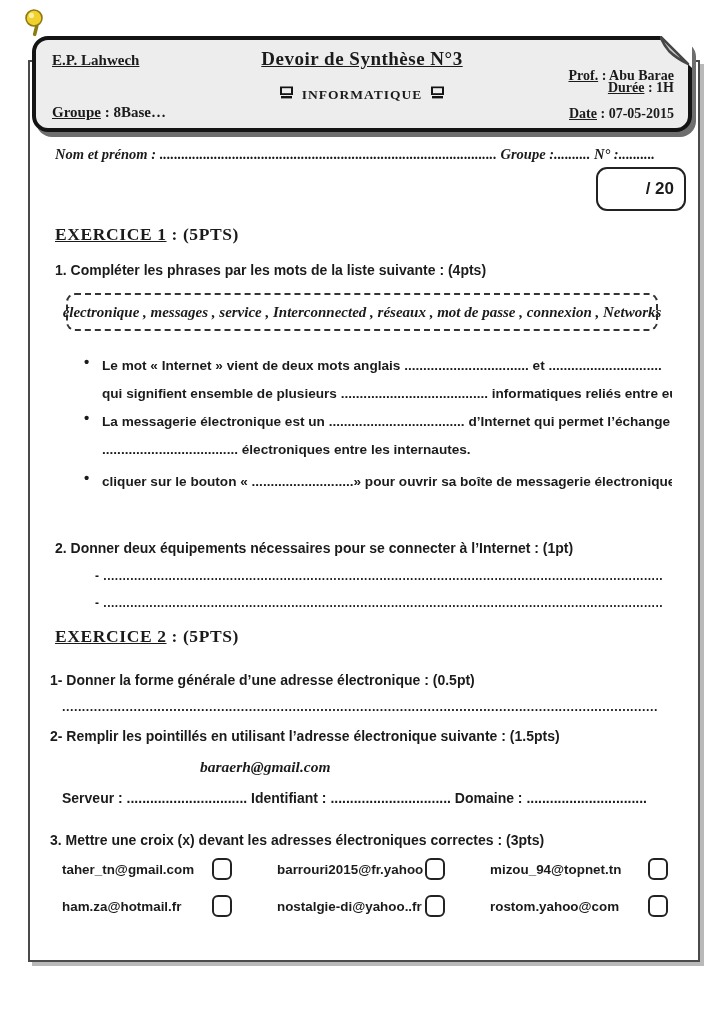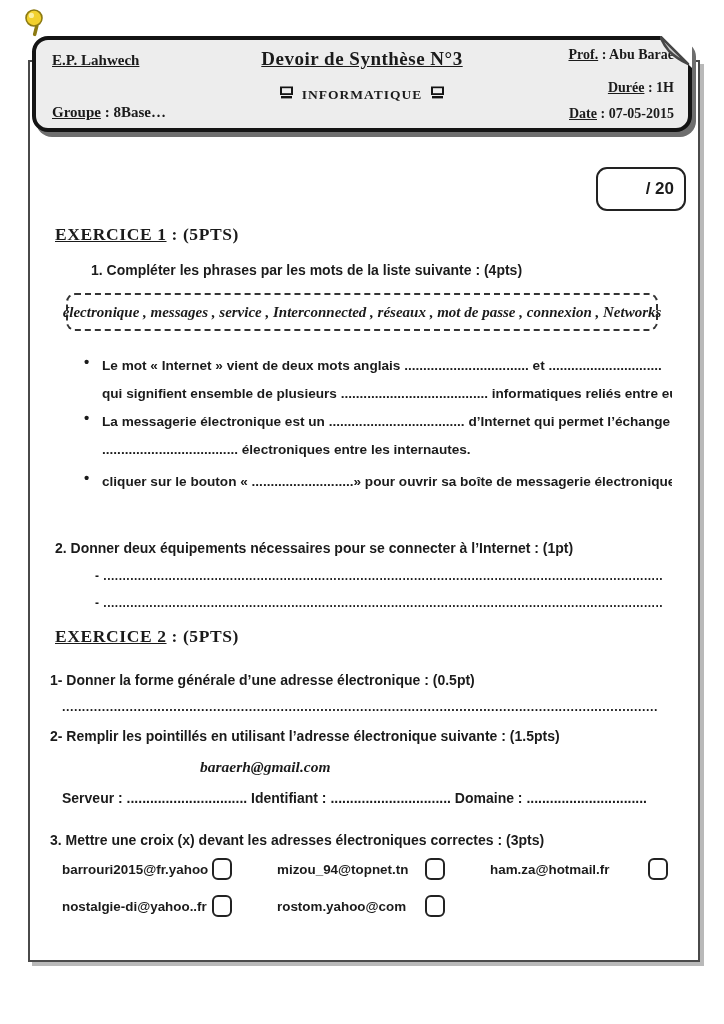--- a/index.html
+++ b/index.html
@@ -24,35 +24,35 @@
   .fold {
     position:absolute; top:-4px; right:-4px; width:32px; height:32px; z-index:4;
   }
   .hdr-serif { font-family:"Liberation Serif", serif; font-weight:bold; }
   .hdr-left1 { position:absolute; left:16px; top:12px; font-size:15px; }
   .hdr-left2 { position:absolute; left:16px; top:64px; font-size:15px; }
   .hdr-title { position:absolute; left:0; right:0; top:8px; text-align:center; font-size:19px; letter-spacing:0.5px; text-decoration:underline; }
   .hdr-subject { position:absolute; left:0; right:0; top:46px; text-align:center; font-size:13.5px; letter-spacing:1px;
                  display:flex; justify-content:center; align-items:center; gap:8px; }
   .hdr-r { position:absolute; right:14px; font-size:14px; text-align:right; }
-  .r1 { top:7px;text-align:center; } .r2 { top:40px; } .r3 { top:66px; }
+  .r1 { top:28px;text-align:center; } .r2 { top:40px; } .r3 { top:66px; }
   .u { text-decoration:underline; }
   
   .abs { position:absolute; }
   .ident { left:55px; top:146px; width:608px; font-family:"Liberation Serif",serif;
            font-style:italic; font-weight:bold; font-size:14.5px; white-space:nowrap; overflow:hidden; z-index:2;}
   .score-box { left:596px; top:167px; width:90px; height:44px; border:2.5px solid #222;
                border-radius:11px; background:#fff; z-index:2; }
   .score-box span { display:block; text-align:right; padding-right:10px; line-height:40px;
                     font-weight:bold; font-size:17px; }
   .ex-heading { font-family:"Liberation Serif",serif; font-weight:bold; font-size:17.5px; letter-spacing:0.6px; white-space:nowrap; }
   .ex1-h { left:55px; top:224px; }
   .ex2-h { left:55px; top:626px; }
   .q { font-weight:bold; font-size:14px; white-space:nowrap; }
-  .q1-1 { left:55px; top:262px;margin-left:36px; }
+  .q1-1 { left:55px; top:262px; }
   .word-bank { left:66px; top:293px; width:592px; height:38px; border:2px dashed #333;
                border-radius:9px; display:flex; align-items:center; justify-content:center; }
   .word-bank span { font-family:"Liberation Serif",serif; font-style:italic; font-weight:bold; font-size:15px; white-space:nowrap; }
   .bullet { left:86px; width:586px; }
   .b1 { top:352px; } .b2 { top:408px; } .b3 { top:468px; }
   .bullet .dot { position:absolute; left:-2px; top:1px; font-size:15px; font-weight:bold; }
   .bullet .bl { margin-left:16px; font-weight:600; font-size:13.6px; line-height:28px; white-space:nowrap; overflow:hidden; }
   .q1-2 { left:55px; top:540px;text-align:center; }
   .ansline { left:95px; width:568px; font-weight:bold; font-size:12px; white-space:nowrap; overflow:hidden; letter-spacing:0.5px; }
   .a1 { top:569px; } .a2 { top:596px; }
@@ -118,20 +118,21 @@
   </div>
 
   <div class="pushpin">
     <svg width="26" height="32" viewBox="0 0 26 32">
       <rect x="12" y="16" width="3.5" height="12" rx="1.5" fill="#8c7a12" transform="rotate(14 13 22)"></rect>
       <circle cx="12" cy="10" r="8" fill="#f2d12e" stroke="#8c7a12" stroke-width="1.6"></circle>
       <circle cx="9.4" cy="7.4" r="2.6" fill="#fbf0a0"></circle>
     </svg>
   </div>
 
+  <div class="abs ident">Nom et prénom : ............................................................................................. Groupe :.......... N° :..........</div>
   <div class="abs score-box">
     <span>/ 20</span>
   </div>
 
   <div class="abs ex-heading ex1-h"><span class="u">EXERCICE 1</span><span> : (5PTS)</span></div>
 
   <div class="abs q q1-1">1. Compléter les phrases par les mots de la liste suivante : (4pts)</div>
 
   <div class="abs word-bank">
     <span>électronique , messages , service , Interconnected , réseaux , mot de passe , connexion , Networks</span>
@@ -162,20 +163,24 @@
   <div class="abs dotsline">............................................................................................................................................................................................................</div>
 
   <div class="abs q q2-2">2- Remplir les pointillés en utilisant l’adresse électronique suivante : (1.5pts)</div>
   <div class="abs email">baraerh@gmail.com</div>
   <div class="abs fields">Serveur : ............................... Identifiant : ............................... Domaine : ...............................</div>
 
   <div class="abs q q2-3">3.  Mettre une croix (x) devant les adresses électroniques correctes : (3pts)</div>
 
   <div class="abs addr-grid">
     <div class="addr-cell">
+      <span class="lbl">taher_tn@gmail.com</span>
+      <span class="checkbox"></span>
+    </div>
+    <div class="addr-cell">
       <span class="lbl">barrouri2015@fr.yahoo</span>
       <span class="checkbox"></span>
     </div>
     <div class="addr-cell">
       <span class="lbl">mizou_94@topnet.tn</span>
       <span class="checkbox"></span>
     </div>
     <div class="addr-cell">
       <span class="lbl">ham.za@hotmail.fr</span>
       <span class="checkbox"></span>

